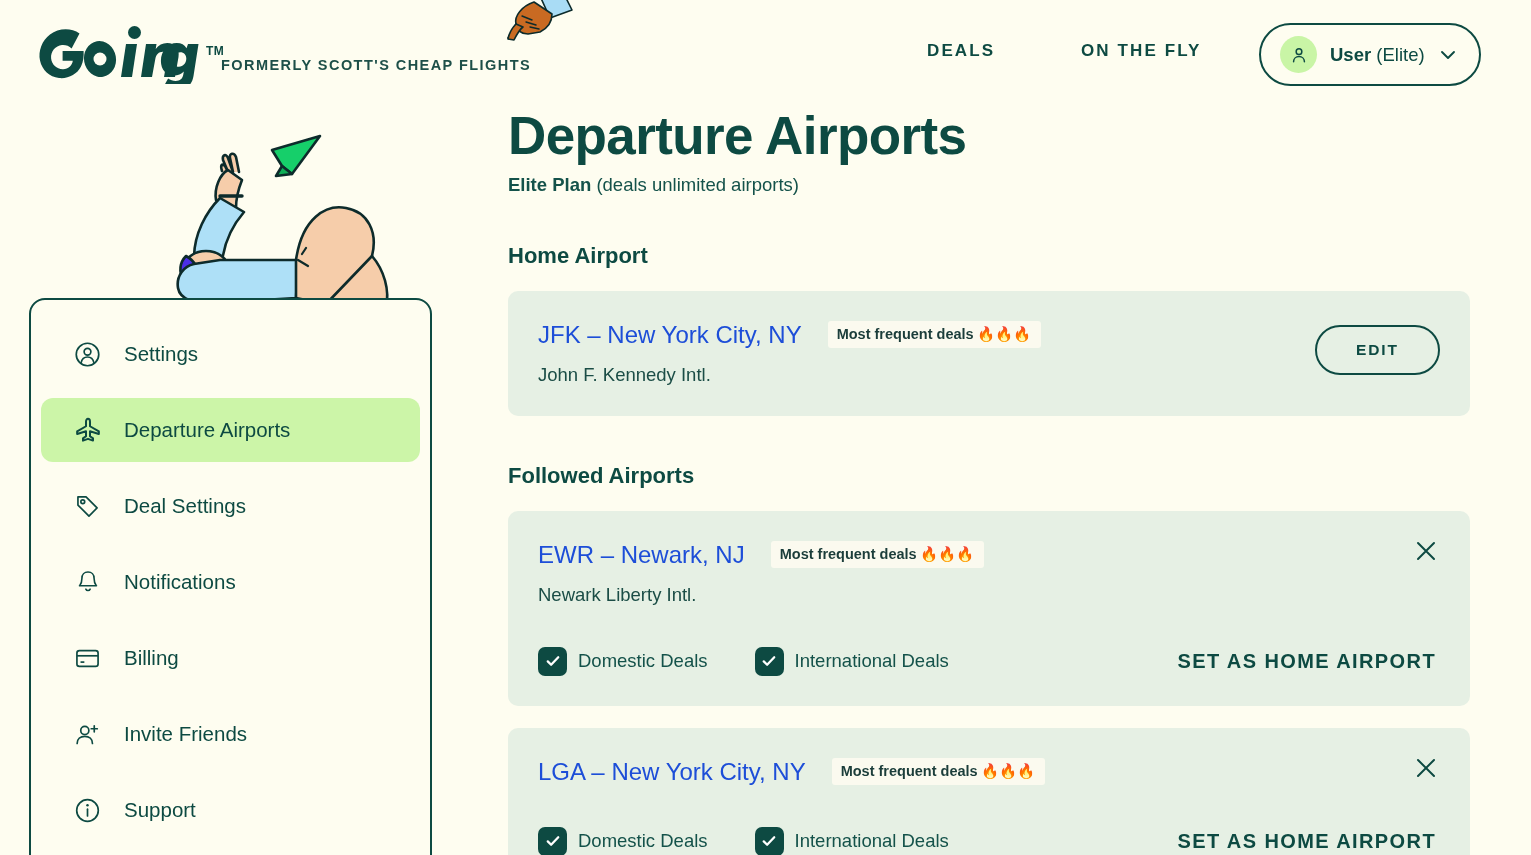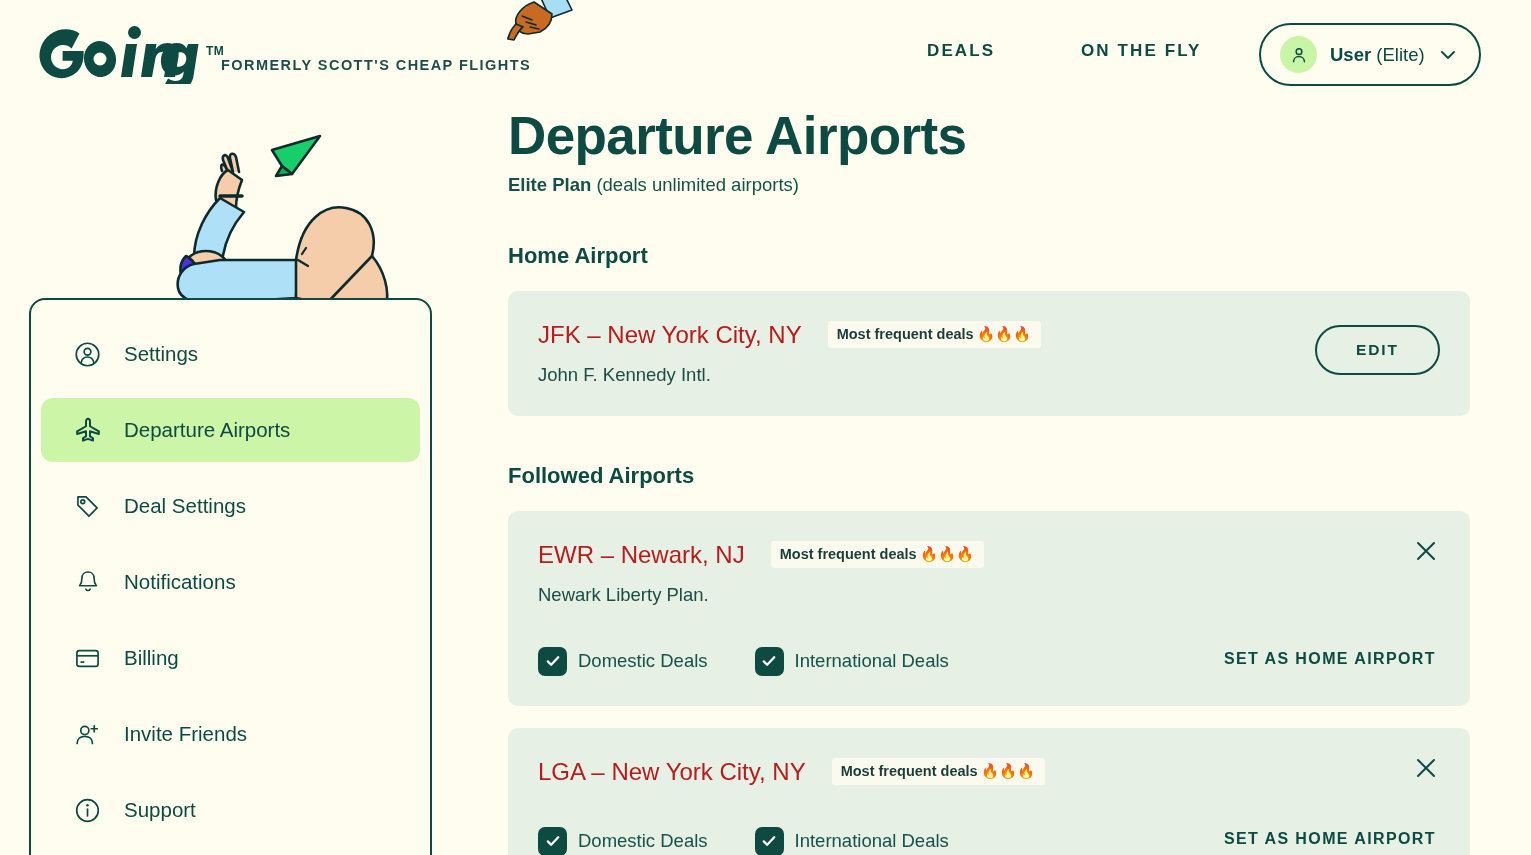--- a/index.html
+++ b/index.html
@@ -75,21 +75,21 @@
   .page-sub b { font-weight: bold; }
 
   .section-head { margin-top: 47px; font-size: 22px; color: #0d4a42; }
 
   .airport-card {
     margin-top: 22px; width: 962px;
     background: #e6f0e4; border-radius: 10px;
     padding: 30px 32px 30px 30px; position: relative;
   }
   .card-row1 { display: flex; align-items: center; gap: 26px; }
-  .ap-title { font-size: 24px; color: #b91c1c; white-space: nowrap; }
+  .ap-title { font-size: 24px; color: #1d4ed8; white-space: nowrap; }
   .badge {
     background: #fbfaef; border-radius: 3px; padding: 5px 9px;
     font-size: 14.5px; font-weight: bold; color: #1b3d3a; white-space: nowrap;
   }
   .ap-sub { margin-top: 15px; font-size: 18.5px; color: #1b4d46; }
 
   .edit-btn {
     position: absolute; right: 30px; top: 34px;
     width: 125px; height: 50px; border: 2px solid #0d4a42; border-radius: 30px;
     background: transparent; color: #0d4a42;
@@ -105,21 +105,21 @@
   .card-row2 { display: flex; align-items: center; margin-top: 41px; position: relative; }
   .chk-group { display: flex; align-items: center; gap: 11px; }
   .chk-group + .chk-group { margin-left: 47px; }
   .chkbox {
     width: 29px; height: 29px; border-radius: 7px; background: #0d4a42;
     display: flex; align-items: center; justify-content: center; cursor: pointer; flex: 0 0 auto;
   }
   .chk-label { font-size: 18.5px; color: #14524a; white-space: nowrap; }
   .set-home {
     position: absolute; right: 2px; top: 3px;
-    font-size: 16px; font-weight: bold; letter-spacing: 1.4px;
+    font-size: 20px; font-weight: bold; letter-spacing: 1.4px;
     color: #0d4a42; cursor: pointer; white-space: nowrap;
     background: none; border: none; font-family: "Liberation Sans", sans-serif;
   }
 </style>
 </head>
 <body>
 
 <div class="page">
 
   <div class="header">
@@ -294,21 +294,21 @@
       <button class="edit-btn">EDIT</button>
     </section>
 
     <h2 class="section-head">Followed Airports</h2>
 
     <section class="airport-card">
       <div class="card-row1">
         <span class="ap-title">EWR – Newark, NJ</span>
         <span class="badge">Most frequent deals 🔥🔥🔥</span>
       </div>
-      <div class="ap-sub">Newark Liberty Plan.</div>
+      <div class="ap-sub">Newark Liberty Intl.</div>
       <button class="close-btn">
         <svg width="24" height="24" viewBox="0 0 24 24" fill="none" stroke="#0d4a42" stroke-width="2" stroke-linecap="round">
             <path d="M4 4l16 16M20 4L4 20"></path>
           </svg>
       </button>
       <div class="card-row2">
         <div class="chk-group">
           <span class="chkbox">
             <svg width="18" height="18" viewBox="0 0 24 24" fill="none" stroke="#ffffff" stroke-width="3" stroke-linecap="round" stroke-linejoin="round">
                 <path d="M5 12.5l4.5 4.5L19 7"></path>

